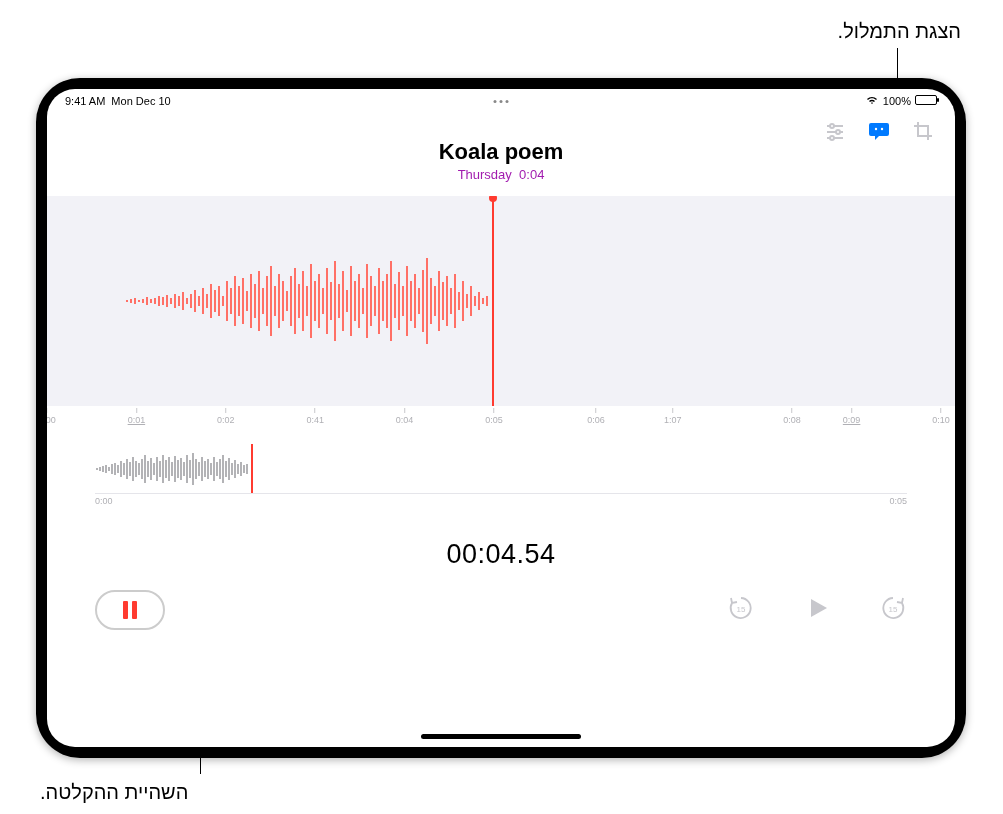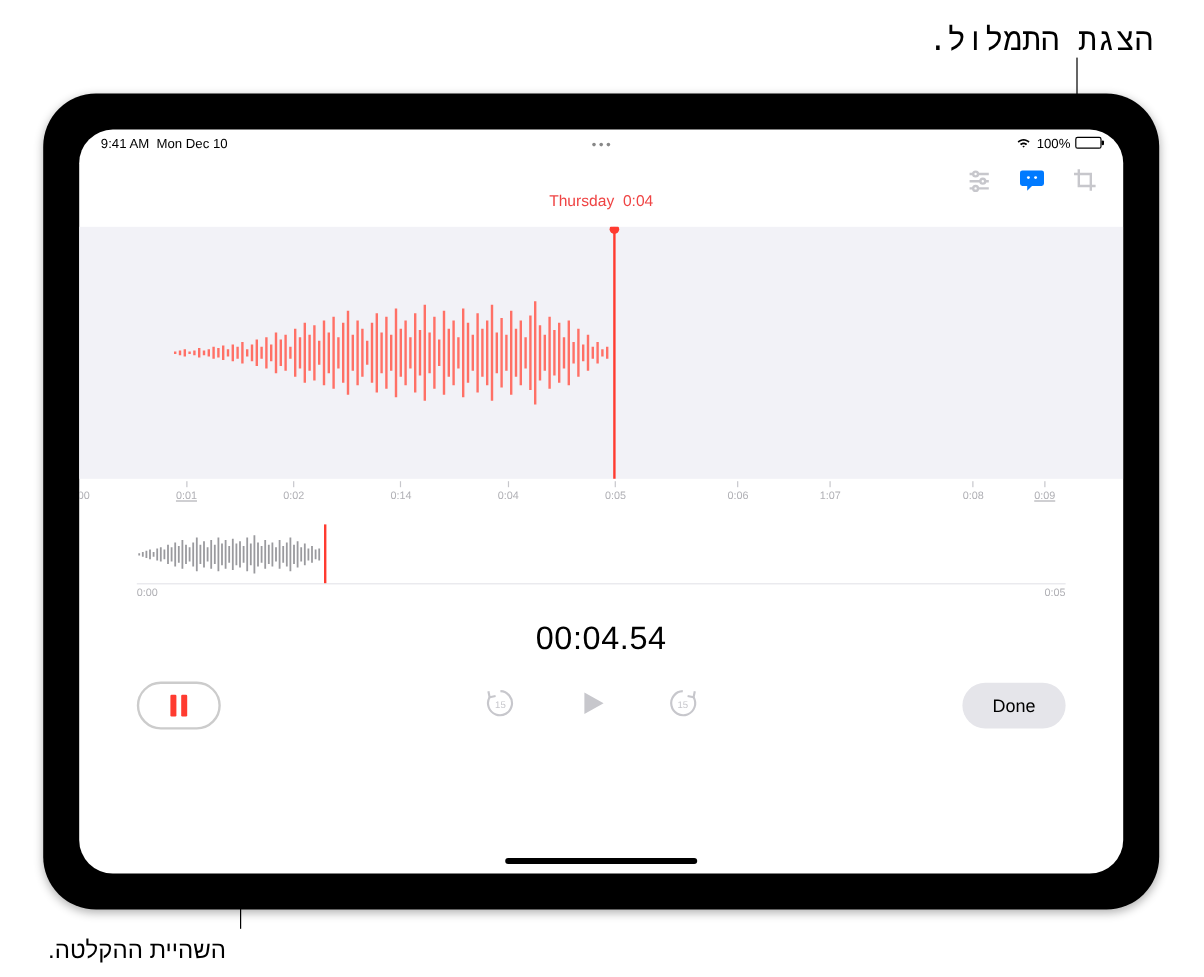--- a/index.html
+++ b/index.html
@@ -10,25 +10,24 @@
     height: 814px;
     position: relative;
     overflow: hidden;
   }
 
   
   .callout-top {
     position: absolute;
     top: 20px;
     right: 42px;
-    font-size: 26px;
+    font-size: 20px;
     color: #000;
     direction: rtl;
     text-align: right;
-    font-family: Liberation Mono, monospace;
   }
   .callout-top-line {
     position: absolute;
     top: 48px;
     right: 105px;
     width: 1px;
     height: 80px;
     background: #000;
   }
   .callout-bottom {
@@ -50,21 +49,21 @@
 
   
   .ipad {
     position: absolute;
     top: 78px;
     left: 36px;
     width: 930px;
     height: 680px;
     background: #000;
     border-radius: 44px;
-    padding: 30px;
+    padding: 11px;
     box-shadow: 0 2px 8px rgba(0,0,0,0.3);
   }
   .screen {
     width: 100%;
     height: 100%;
     background: #fff;
     border-radius: 28px;
     overflow: hidden;
     position: relative;
   }
@@ -107,21 +106,21 @@
     width: 24px;
     height: 24px;
     color: #007aff;
     cursor: pointer;
   }
   .toolbar-icon.disabled { color: #c7c7cc; }
 
   
   .title-area { text-align: center; margin-top: -12px; }
   .recording-title { font-size: 22px; font-weight: 600; }
-  .recording-meta { font-size: 13px; color: #ef4444; margin-top:2px;}
+  .recording-meta { font-size: 13px; color: #a21caf; margin-top:2px;}
 
   
   .waveform-large {
     margin: 14px 0 0;
     height: 210px;
     background: #f2f2f7;
     position: relative;
     overflow: hidden;
   }
   .wave-svg {
@@ -200,21 +199,21 @@
     font-size: 9px;
     color: #b0b0b5;
     margin: 2px 48px 0;
   }
 
   
   .timer {
     text-align: center;
     font-size: 27px;
     font-weight: 400;
-    margin-top: 18px;
+    margin-top: 33px;
     font-variant-numeric: tabular-nums;
     letter-spacing: 0.5px;
   }
 
   
   .controls {
     display: flex;
     align-items: center;
     justify-content: space-between;
     padding: 20px 48px 0;
@@ -313,20 +312,21 @@
       </span>
       <span class="toolbar-icon disabled">
         <svg viewBox="0 0 24 24" fill="none" stroke="currentColor" stroke-width="2">
             <path d="M7 3v14h14"></path>
             <path d="M3 7h14v14"></path>
           </svg>
       </span>
     </div>
 
     <div class="title-area">
+      <div class="recording-title">Koala poem</div>
       <div class="recording-meta">
         <span>Thursday</span>&nbsp;&nbsp;<span>0:04</span>
       </div>
     </div>
 
     <div class="waveform-large">
       <svg class="wave-svg" width="450" height="150" viewBox="0 0 450 150">
         <g stroke="#ff7066" stroke-width="2">
           <line x1="80" y1="74" x2="80" y2="76"></line>
             <line x1="84" y1="73" x2="84" y2="77"></line>
@@ -421,21 +421,21 @@
             <line x1="440" y1="70" x2="440" y2="80"></line>
         </g>
       </svg>
       <div class="playhead"></div>
     </div>
 
     <div class="timeline" id="timeline-ticks">
         <div class="tick" style="left: 0px;">0:00</div>
         <div class="tick" style="left: 89.4px; text-decoration: underline;">0:01</div>
         <div class="tick" style="left: 178.8px;">0:02</div>
-        <div class="tick" style="left: 268.2px;">0:14</div>
+        <div class="tick" style="left: 268.2px;">0:41</div>
         <div class="tick" style="left: 357.6px;">0:04</div>
         <div class="tick" style="left: 447px;">0:05</div>
         <div class="tick" style="left: 549px;">0:06</div>
         <div class="tick" style="left: 625.8px;">1:07</div>
         <div class="tick" style="left: 745px;">0:08</div>
         <div class="tick" style="left: 804.6px; text-decoration: underline;">0:09</div>
         <div class="tick" style="left: 894px;">0:10</div>
       </div>
 
     <div class="overview">
@@ -524,18 +524,17 @@
             </svg>
         </span>
         <span>
           <svg viewBox="0 0 28 28" fill="none" stroke="currentColor" stroke-width="1.8">
               <path d="M14 4 A10 10 0 1 0 23 9"></path>
               <polyline points="24,4 23,9 18,8"></polyline>
               <text x="14" y="18" font-size="8" text-anchor="middle" fill="currentColor" stroke="none">15</text>
             </svg>
         </span>
       </div>
-      <button class="done-btn">Done</button>
     </div>
 
     <div class="home-indicator"></div>
   </div>
 </div>
 
 </body></html>

